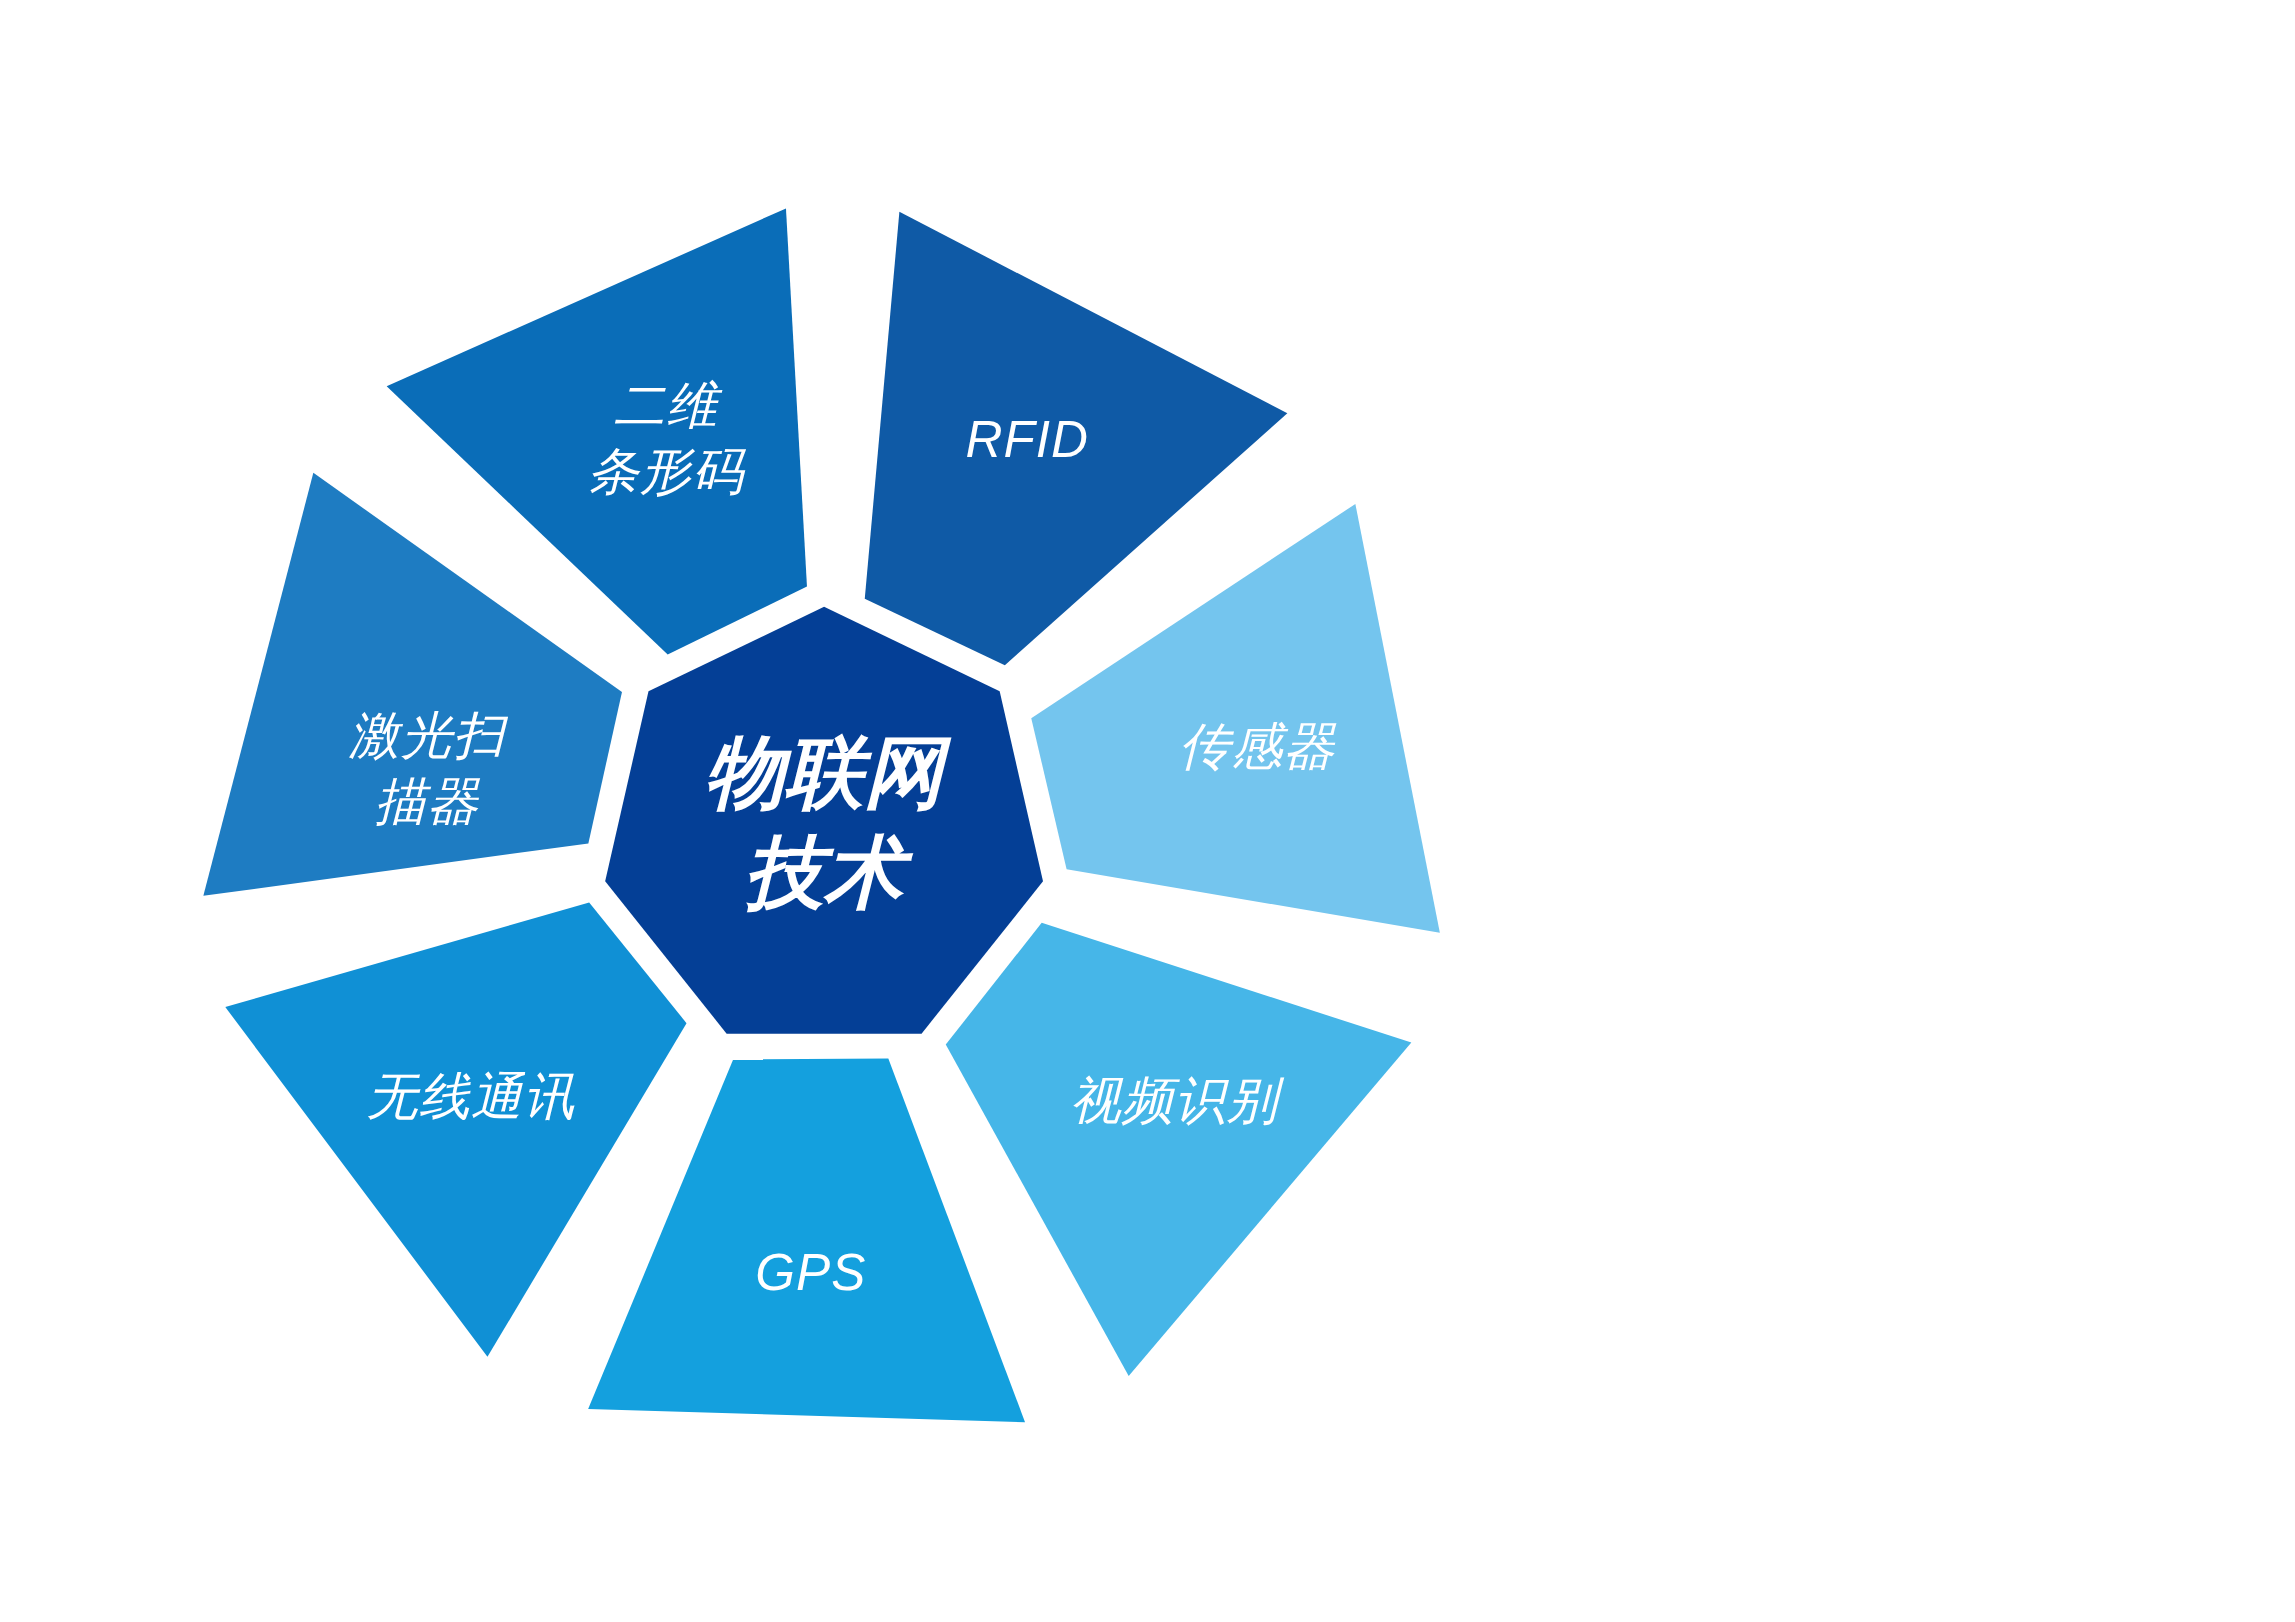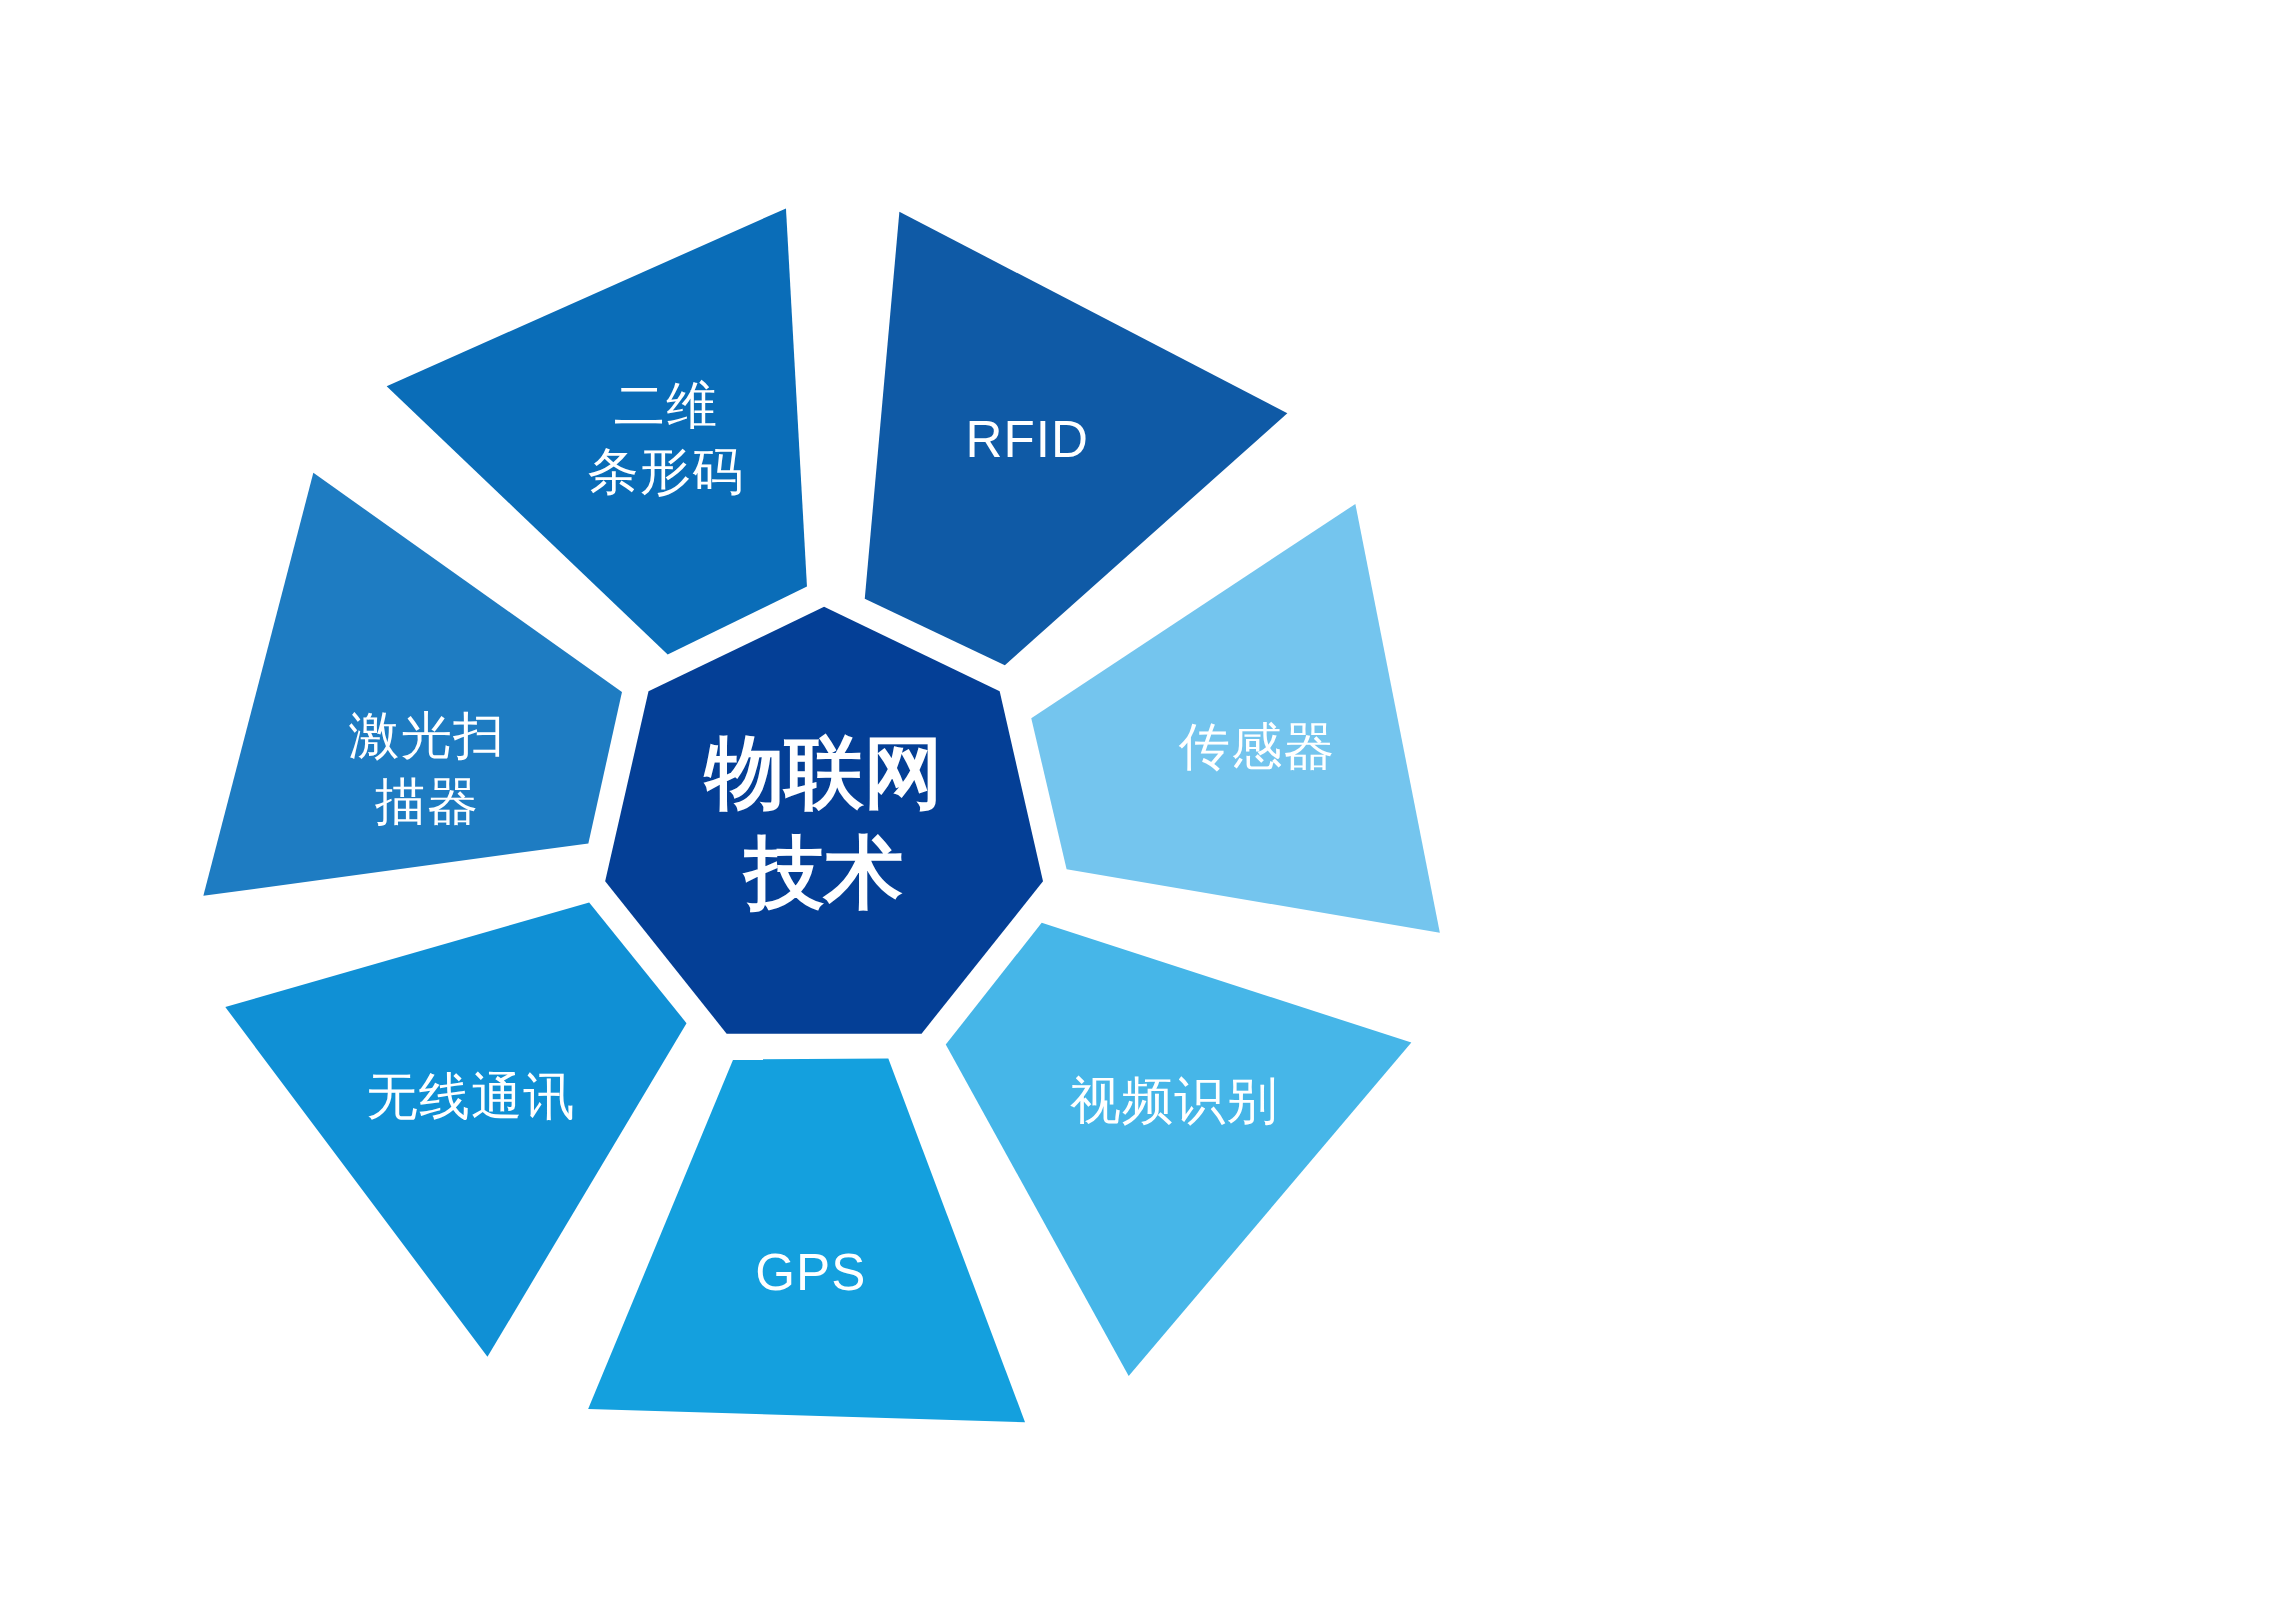--- a/index.html
+++ b/index.html
@@ -7,20 +7,21 @@
     padding: 0;
     background: #ffffff;
   }
   .canvas {
     position: relative;
     width: 1832px;
     height: 1623px;
     background: #ffffff;
     overflow: hidden;
     font-family: "Liberation Sans", "DejaVu Sans", sans-serif;
+    font-style: italic;
   }
   svg {
     display: block;
     width: 100%;
     height: 100%;
   }
   .seg-label {
     font-size: 98px;
     fill: #ffffff;
     letter-spacing: 2px;

